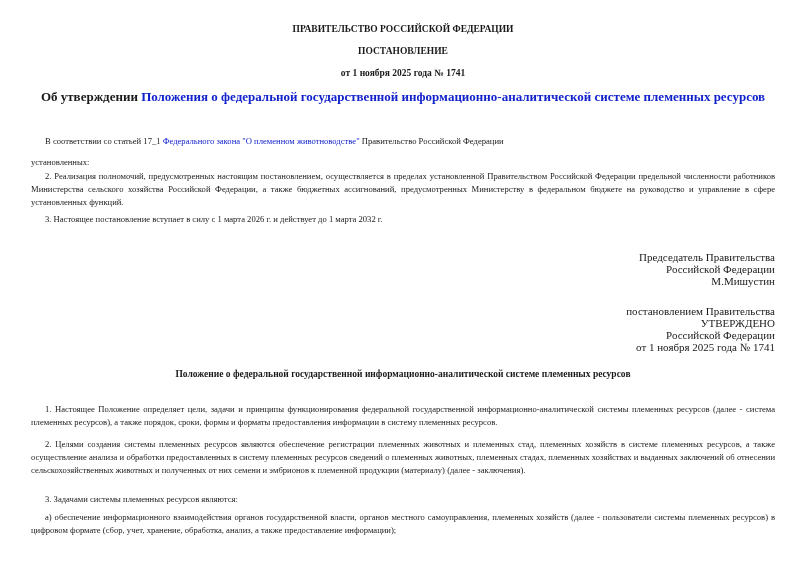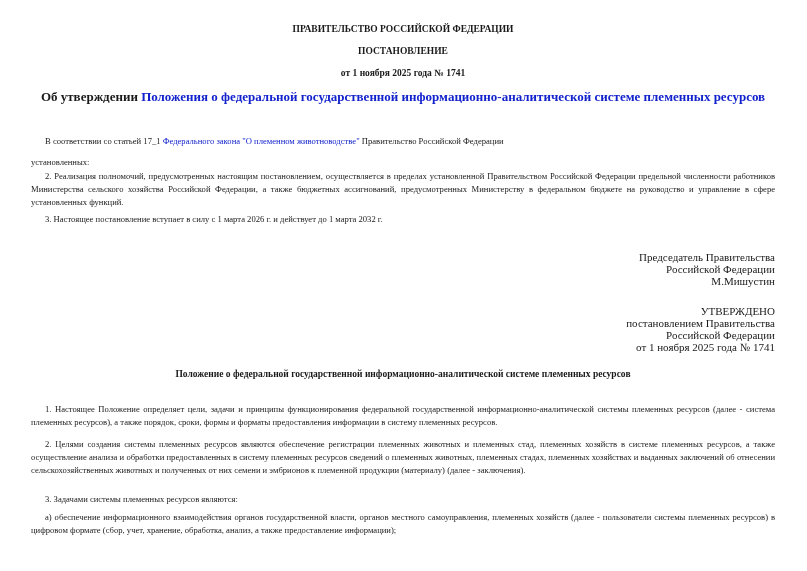--- a/index.html
+++ b/index.html
@@ -68,22 +68,22 @@
 
   <p class="body-p p-item3">3. Настоящее постановление вступает в силу с 1 марта 2026 г. и действует до 1 марта 2032 г.</p>
 
   <div class="right-block sig-block">
     <div>Председатель Правительства</div>
     <div>Российской Федерации</div>
     <div>М.Мишустин</div>
   </div>
 
   <div class="right-block approval-block">
+    <div>постановлением Правительства</div>
     <div>УТВЕРЖДЕНО</div>
-    <div>постановлением Правительства</div>
     <div>Российской Федерации</div>
     <div>от 1 ноября 2025 года № 1741</div>
   </div>
 
   <p class="reg-title">Положение о федеральной государственной информационно-аналитической системе племенных ресурсов</p>
 
   <p class="body-p reg-p1">1. Настоящее Положение определяет цели, задачи и принципы функционирования федеральной государственной информационно-аналитической системы племенных ресурсов (далее - система племенных ресурсов), а также порядок, сроки, формы и форматы предоставления информации в систему племенных ресурсов.</p>
   <p class="body-p reg-p2">2. Целями создания системы племенных ресурсов являются обеспечение регистрации племенных животных и племенных стад, племенных хозяйств в системе племенных ресурсов, а также осуществление анализа и обработки предоставленных в систему племенных ресурсов сведений о племенных животных, племенных стадах, племенных хозяйствах и выданных заключений об отнесении сельскохозяйственных животных и полученных от них семени и эмбрионов к племенной продукции (материалу) (далее - заключения).</p>
   <p class="body-p reg-p3">3. Задачами системы племенных ресурсов являются:</p>
   <p class="body-p reg-p4">а) обеспечение информационного взаимодействия органов государственной власти, органов местного самоуправления, племенных хозяйств (далее - пользователи системы племенных ресурсов) в цифровом формате (сбор, учет, хранение, обработка, анализ, а также предоставление информации);</p>

